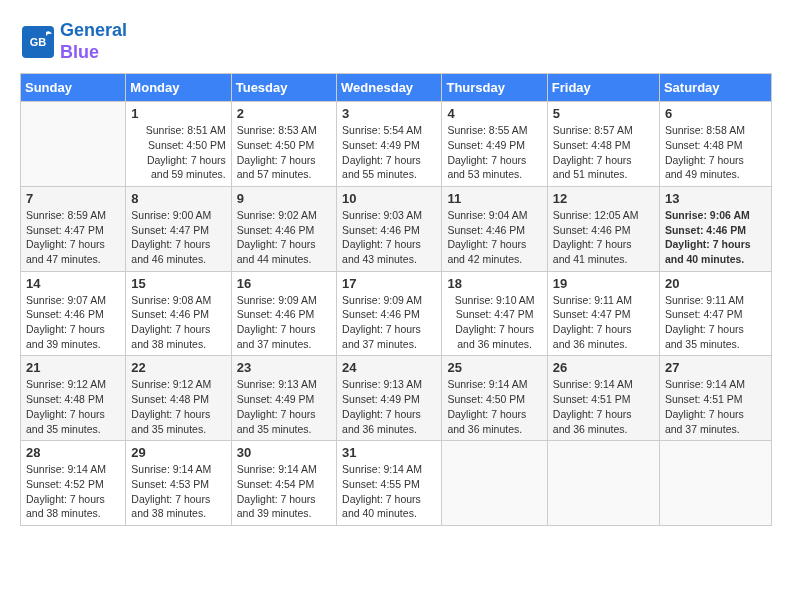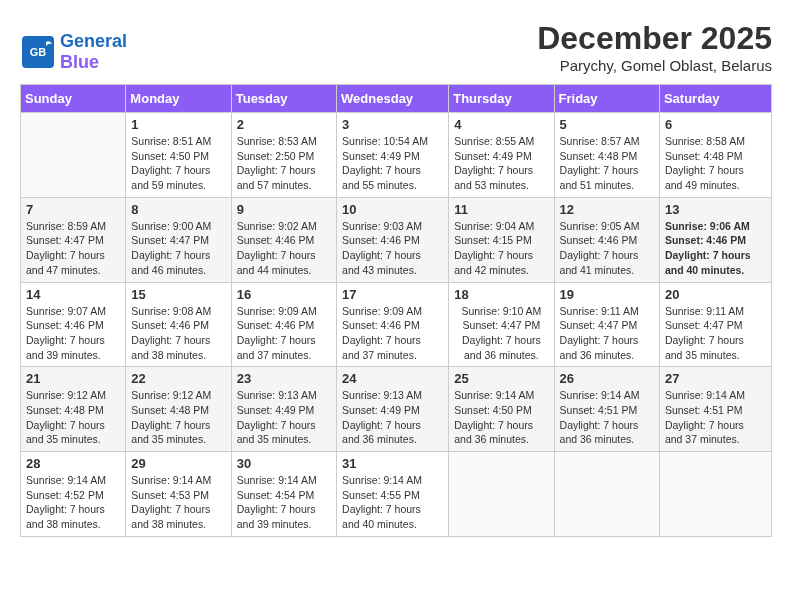--- a/index.html
+++ b/index.html
@@ -45,21 +45,21 @@
     .subtitle {
       font-size: 15px;
       color: #333;
     }
     table {
       width: 100%;
       border-collapse: collapse;
       font-size: 11px;
     }
     thead tr th {
-      background-color: #8b5cf6;
+      background-color: #3b82f6;
       color: #fff;
       padding: 6px 4px;
       text-align: left;
       font-size: 13px;
       font-weight: bold;
       border: 1px solid #ccc;
     }
     tbody tr td {
       border: 1px solid #ccc;
       vertical-align: top;
@@ -97,58 +97,54 @@
       <rect x="2" y="2" width="32" height="32" rx="4" fill="#1a6bbf"></rect>
       <text x="18" y="22" text-anchor="middle" fill="white" font-size="11" font-weight="bold" font-family="Arial">GB</text>
 
       <path d="M26 8 Q30 6 32 10 Q28 9 26 12 Z" fill="white"></path>
     </svg>
     <div class="logo-text">
       <div><span>General</span></div>
       <div><span style="color:#8b5cf6">Blue</span></div>
     </div>
   </div>
-  <div class="title-block">
-    <div class="month-title">December 2025</div>
-    <div class="subtitle">Parychy, Gomel Oblast, Belarus</div>
-  </div>
 </div>
 
 <table>
   <thead>
     <tr>
     <th>Sunday</th>
         <th>Monday</th>
         <th>Tuesday</th>
         <th>Wednesday</th>
         <th>Thursday</th>
         <th>Friday</th>
         <th>Saturday</th>
       </tr>
   </thead>
   <tbody id="calendar-body">
   <tr>
         <td class="empty"></td>
         <td>
           <div class="day-number">1</div>
-          <div class="day-info" style="white-space: pre-line;">Sunrise: 8:51 AM
+          <div class="day-info" style="white-space: pre-line; text-align: right;">Sunrise: 8:51 AM
 Sunset: 4:50 PM
 Daylight: 7 hours
 and 59 minutes.</div>
         </td>
         <td>
           <div class="day-number">2</div>
           <div class="day-info" style="white-space: pre-line;">Sunrise: 8:53 AM
-Sunset: 2:50 PM
+Sunset: 4:50 PM
 Daylight: 7 hours
 and 57 minutes.</div>
         </td>
         <td>
           <div class="day-number">3</div>
-          <div class="day-info" style="white-space: pre-line;">Sunrise: 10:54 AM
+          <div class="day-info" style="white-space: pre-line;">Sunrise: 5:54 AM
 Sunset: 4:49 PM
 Daylight: 7 hours
 and 55 minutes.</div>
         </td>
         <td>
           <div class="day-number">4</div>
           <div class="day-info" style="white-space: pre-line;">Sunrise: 8:55 AM
 Sunset: 4:49 PM
 Daylight: 7 hours
 and 53 minutes.</div>
@@ -193,27 +189,27 @@
         <td>
           <div class="day-number">10</div>
           <div class="day-info" style="white-space: pre-line;">Sunrise: 9:03 AM
 Sunset: 4:46 PM
 Daylight: 7 hours
 and 43 minutes.</div>
         </td>
         <td>
           <div class="day-number">11</div>
           <div class="day-info" style="white-space: pre-line;">Sunrise: 9:04 AM
-Sunset: 4:15 PM
+Sunset: 4:46 PM
 Daylight: 7 hours
 and 42 minutes.</div>
         </td>
         <td>
           <div class="day-number">12</div>
-          <div class="day-info" style="white-space: pre-line;">Sunrise: 9:05 AM
+          <div class="day-info" style="white-space: pre-line;">Sunrise: 12:05 AM
 Sunset: 4:46 PM
 Daylight: 7 hours
 and 41 minutes.</div>
         </td>
         <td>
           <div class="day-number">13</div>
           <div class="day-info" style="white-space: pre-line; font-weight: bold;">Sunrise: 9:06 AM
 Sunset: 4:46 PM
 Daylight: 7 hours
 and 40 minutes.</div>

